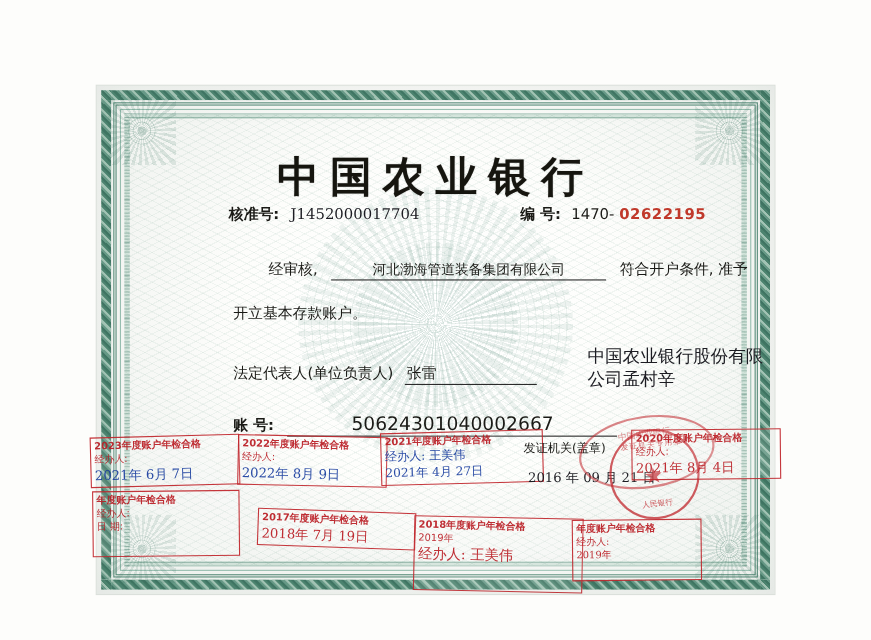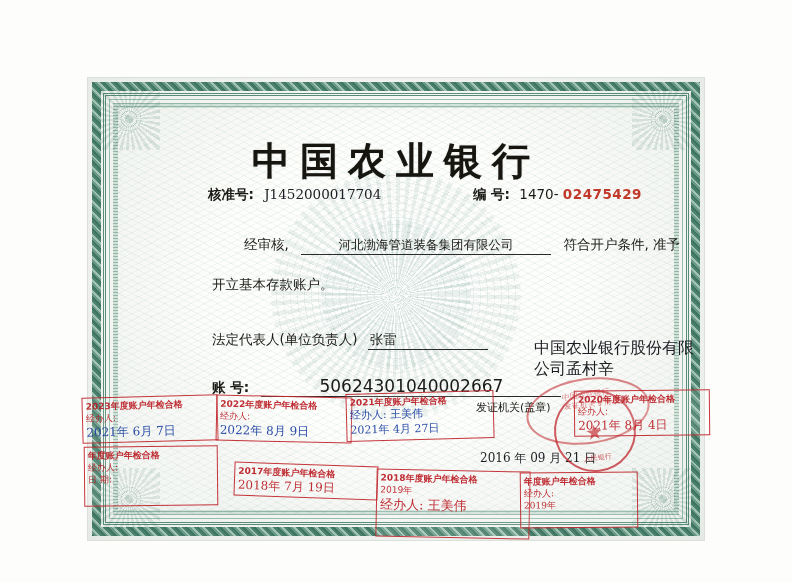--- a/index.html
+++ b/index.html
@@ -106,21 +106,20 @@
     font-family:"DejaVu Sans","Liberation Sans",sans-serif;
     font-size:38px;font-weight:bold;letter-spacing:10px;
     color:#16150f;
     text-shadow:0 0 1px rgba(0,0,0,.4);
   }
   .row{position:absolute;font-size:13.5px;color:#1a1a16;white-space:nowrap;}
   .label{font-weight:bold;}
   .hand{
     font-family:"DejaVu Serif","Liberation Serif",serif;
     color:#1c1c22;
-    margin-top:24px;
   }
   .underline{
     border-bottom:1px solid #2a2a2a;
     display:inline-block;
     text-align:center;
   }
   #approval-no{left:120px;top:108px;}
   #serial-row{right:62px;top:108px;}
   #serial-number{color:#c0392b;font-weight:bold;letter-spacing:.5px;}
   #line1{left:156px;top:158px;}
@@ -211,21 +210,21 @@
     <div id="doc-title">中国农业银行</div>
 
     <div class="row" id="approval-no">
       <span class="label">核准号:</span>
       <span class="hand" style="margin-left:6px">J1452000017704</span>
     </div>
 
     <div class="row" id="serial-row">
       <span class="label">编 号:</span>
       <span style="margin-left:5px">1470-</span>
-      <span id="serial-number">02475429</span>
+      <span id="serial-number">02622195</span>
     </div>
 
     <div class="row" id="line1">
       <span>经审核,</span>
       <span class="underline" style="width:250px;margin:0 8px;font-size:12.5px">河北渤海管道装备集团有限公司</span>
       <span>符合开户条件, 准予</span>
     </div>
 
     <div class="row" id="line3">
       <span>法定代表人(单位负责人)</span>

